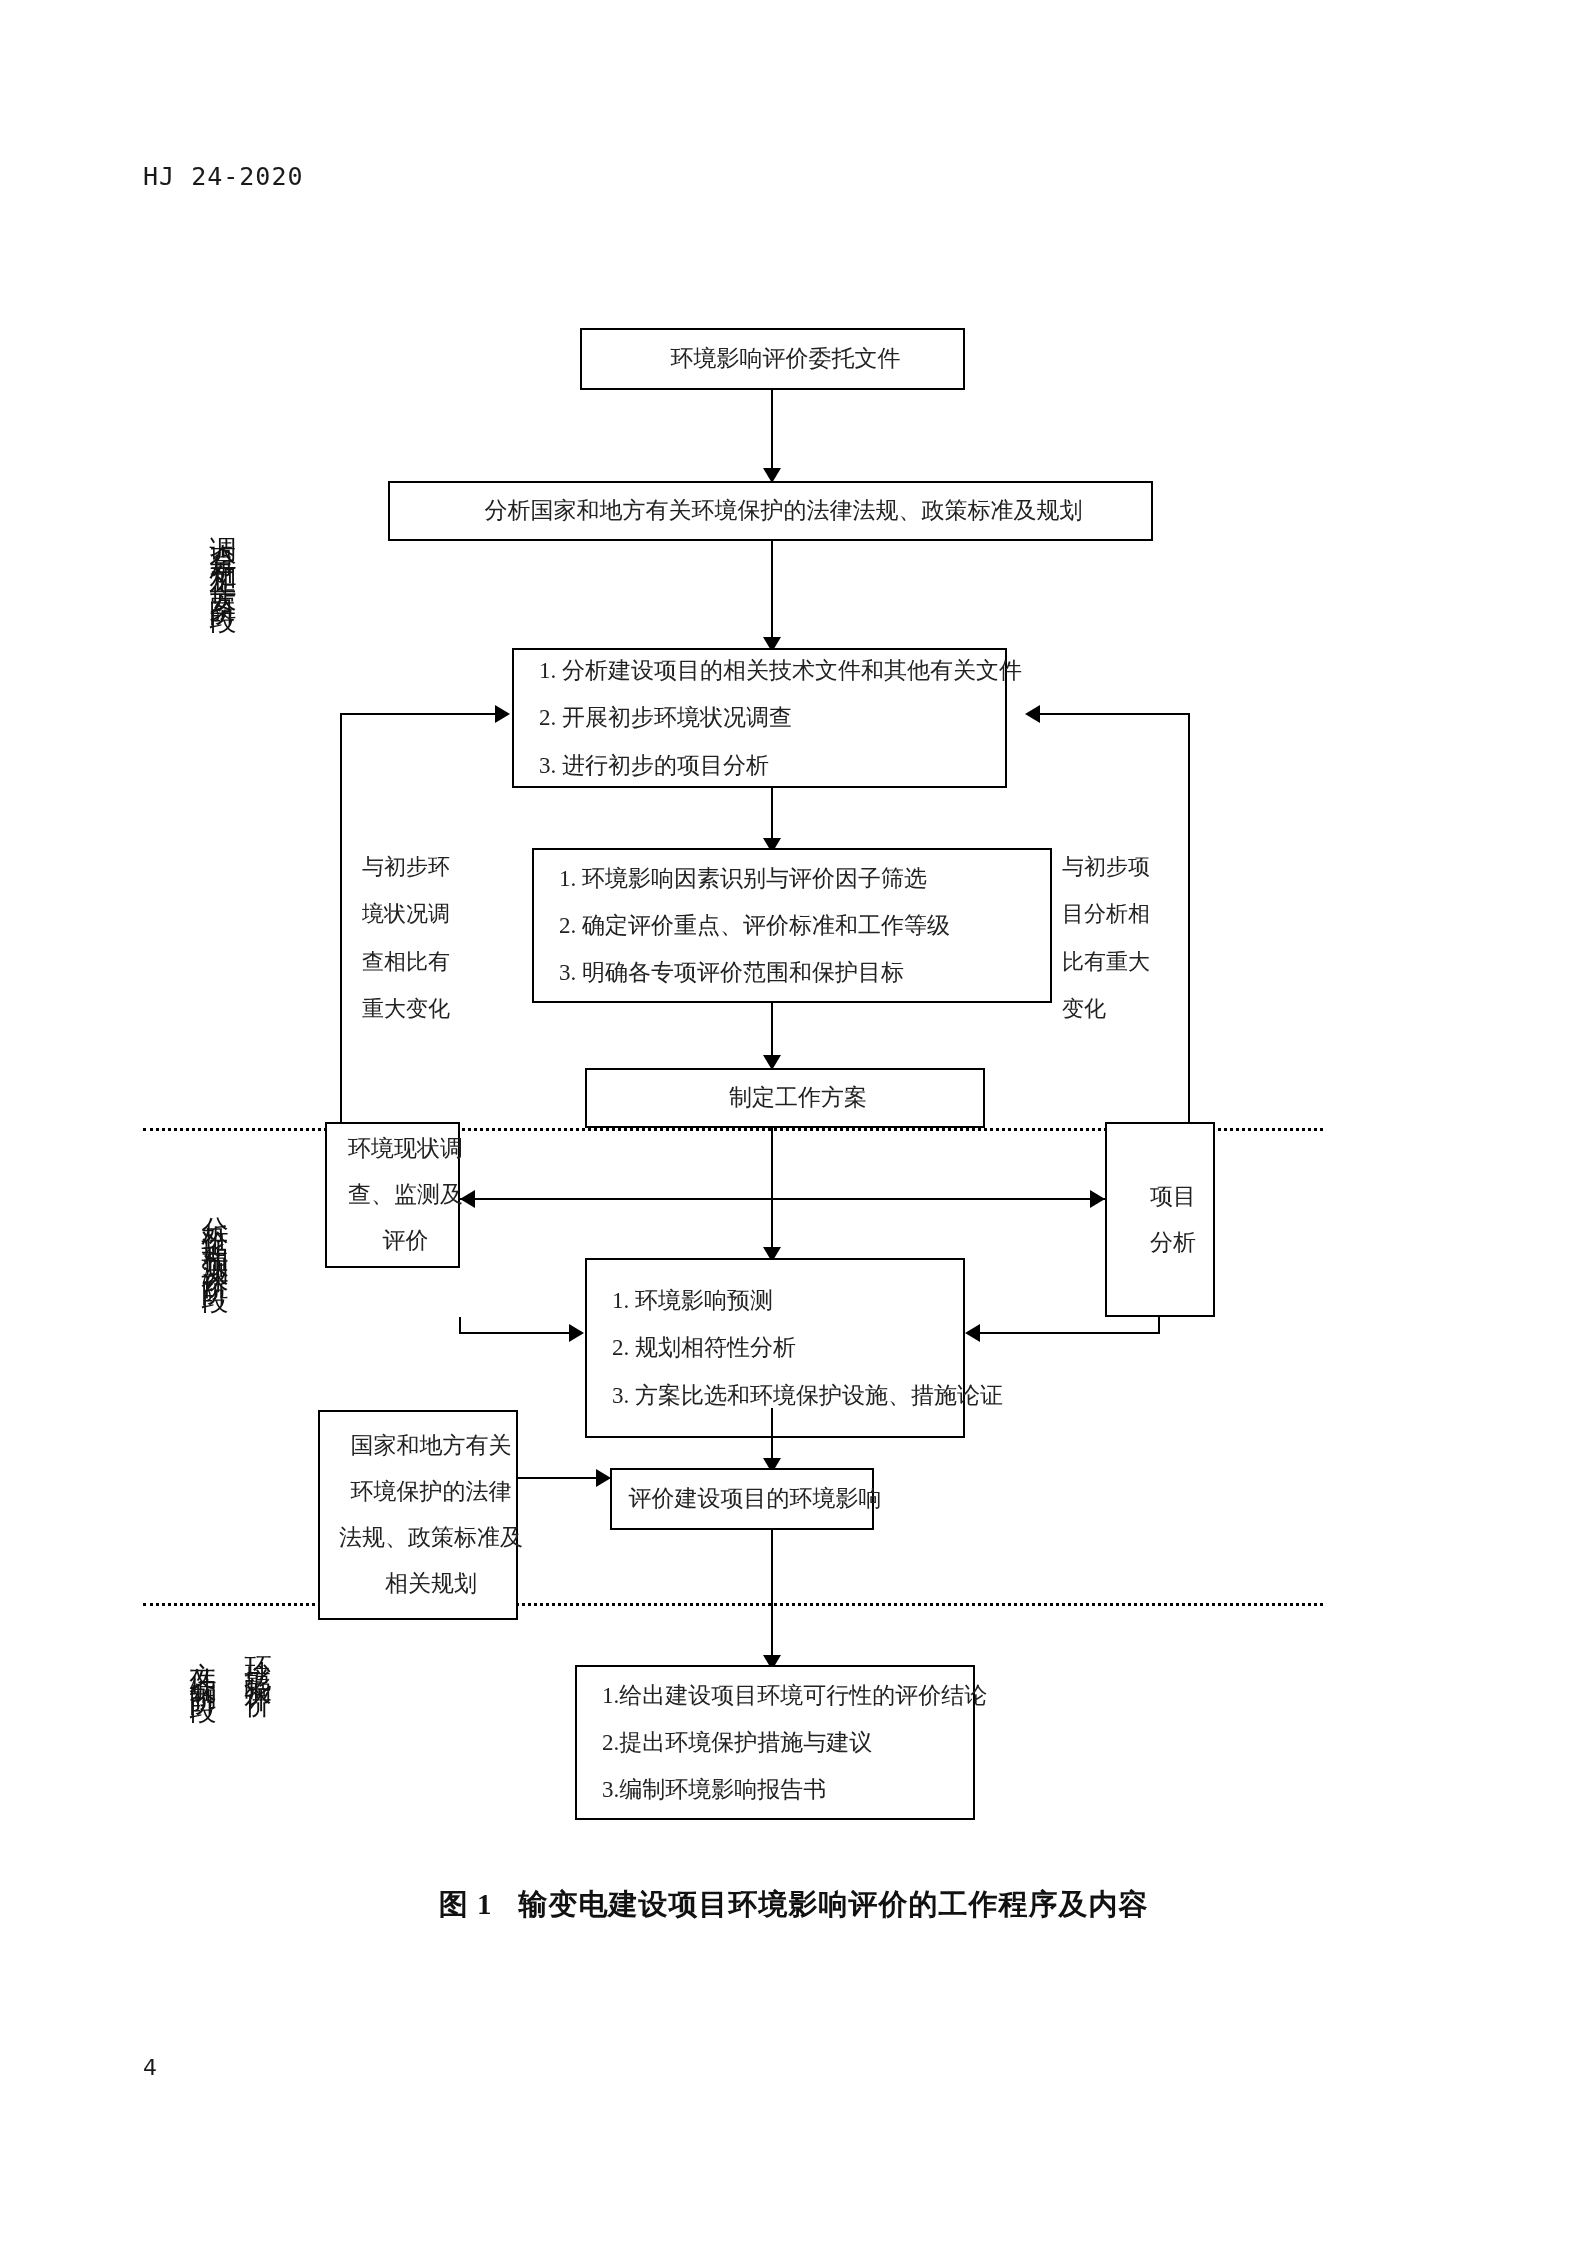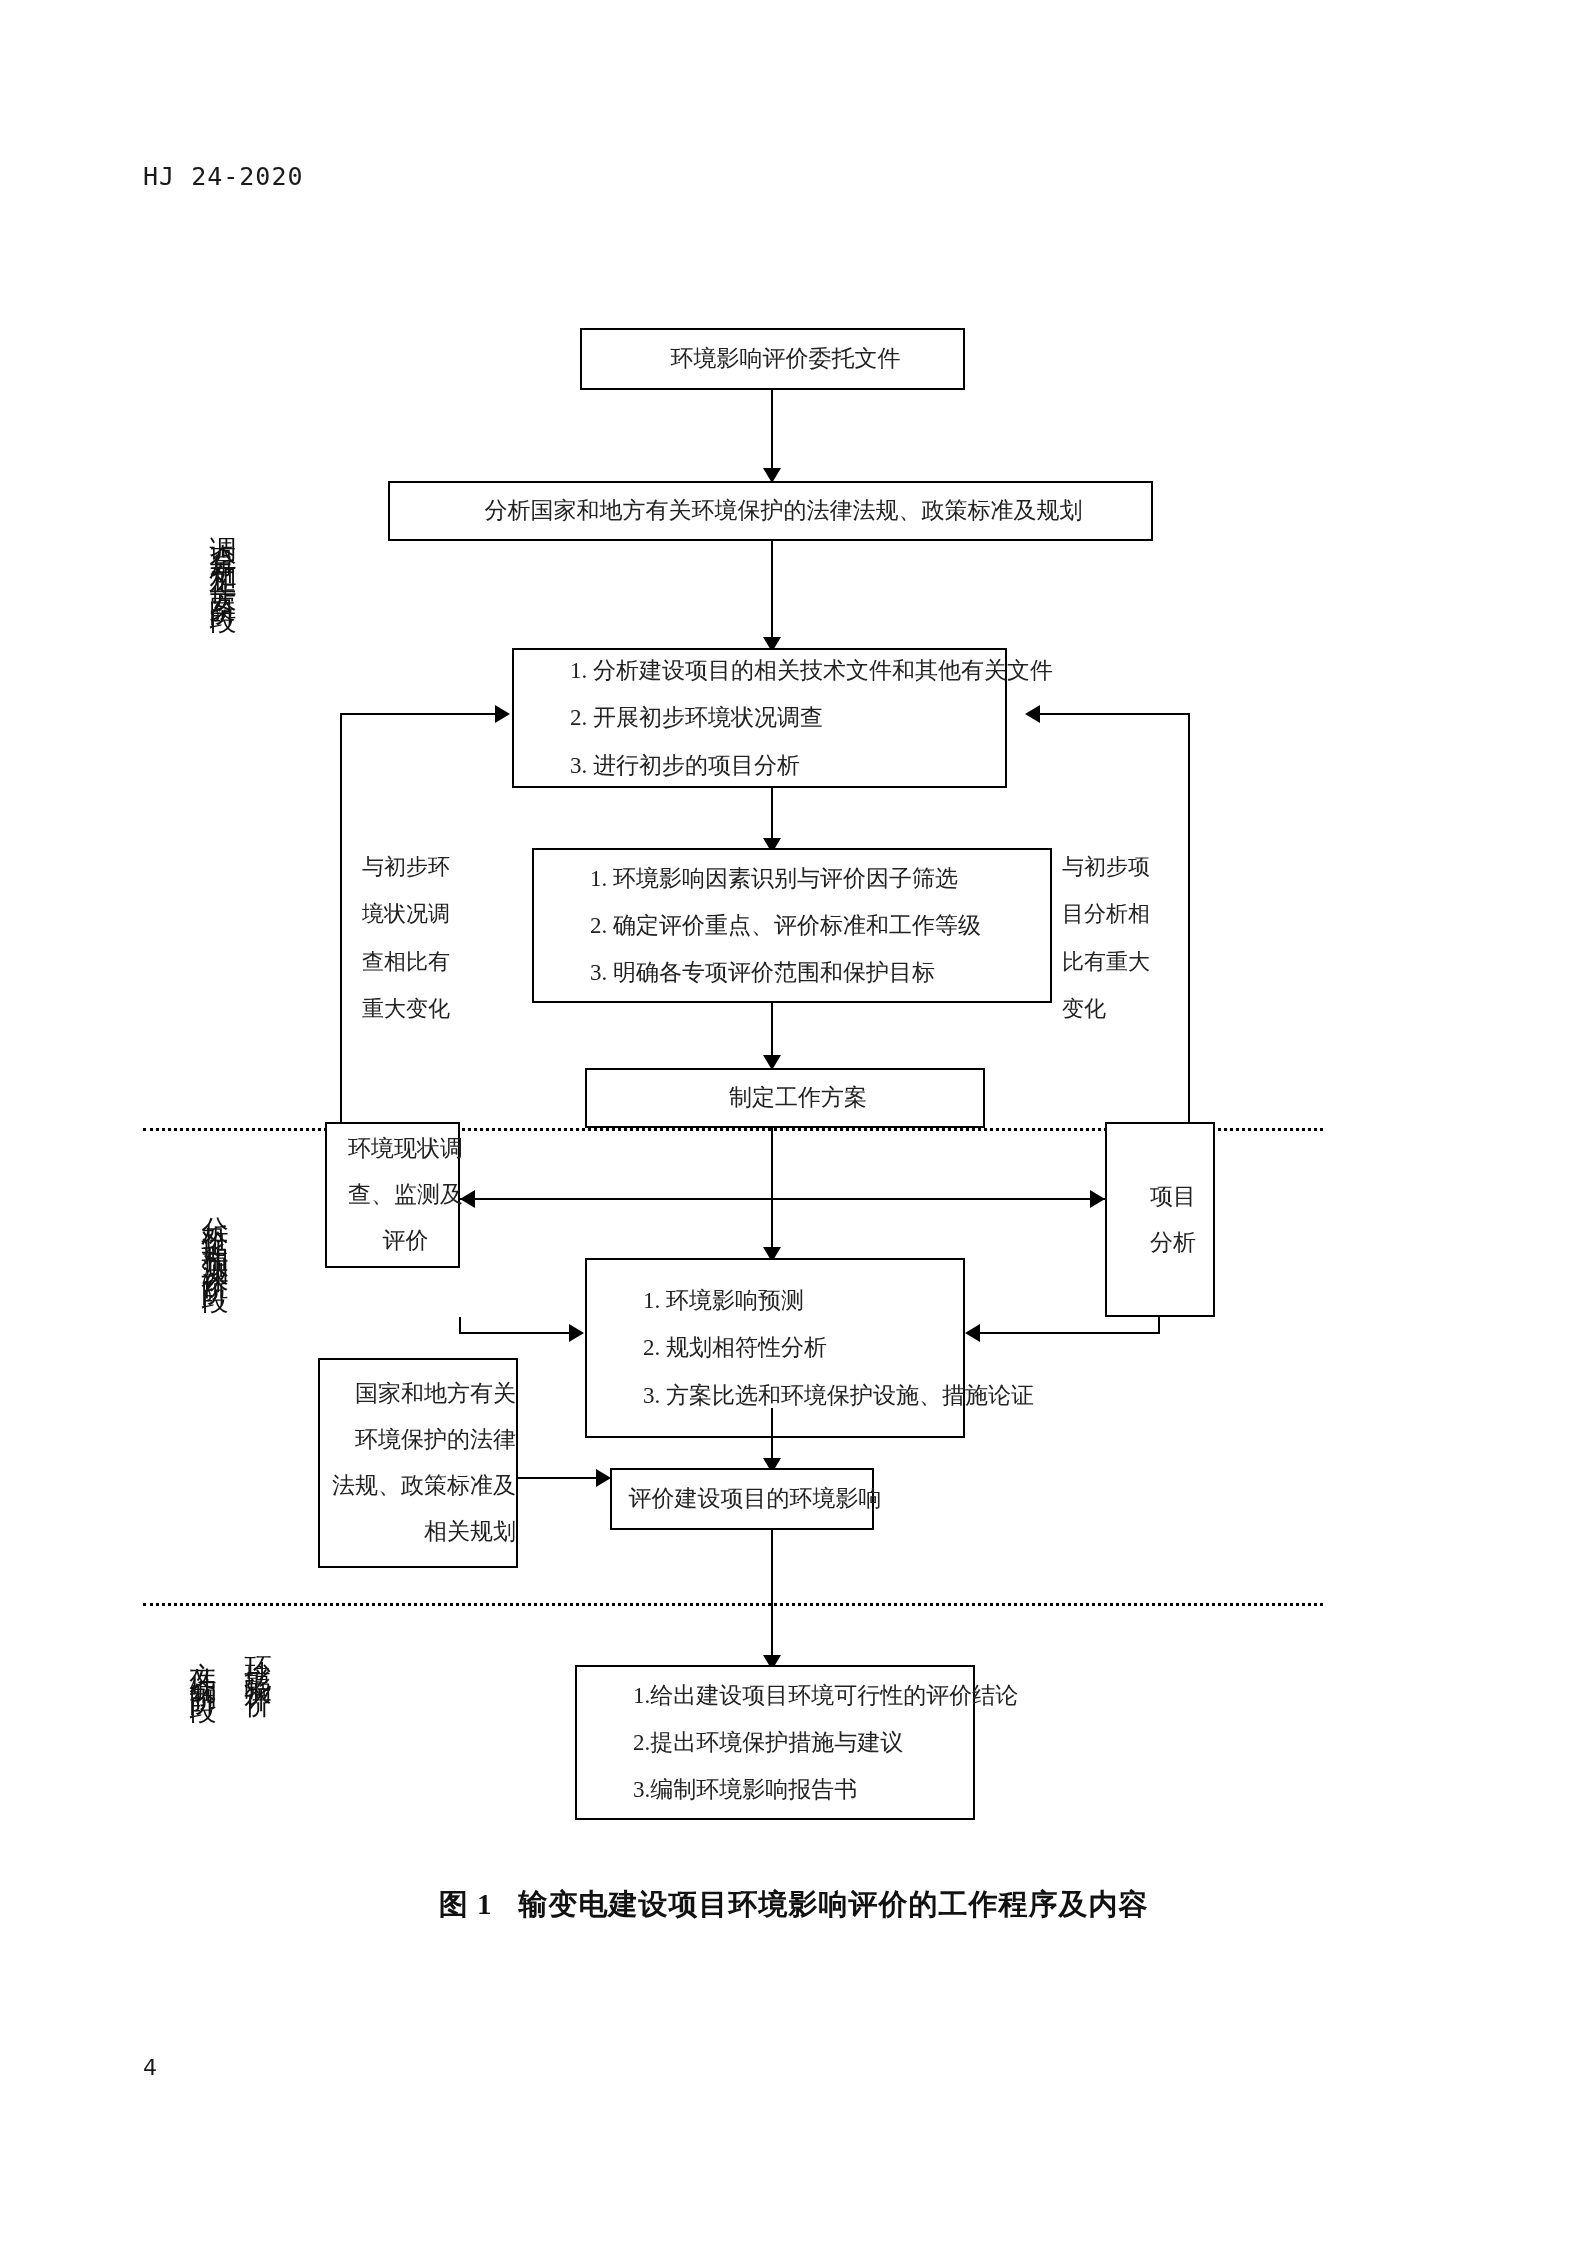--- a/index.html
+++ b/index.html
@@ -35,21 +35,21 @@
     background:#fff;
     box-sizing:border-box;
     display:flex;
     flex-direction:column;
     justify-content:center;
     color:#222;
     font-size:23px;
   }
   .box.center{align-items:center;text-align:center;padding-left:26px;}
   .box .ln{line-height:1.9;white-space:nowrap;}
-  .box.list{padding-left:56px;}
+  .box.list{padding-left:25px;}
   .box.list .ln{line-height:2.05;}
   .box.narrow .ln{line-height:2.0;white-space:nowrap;}
 
   
   .vlabel{
     position:absolute;
     writing-mode:vertical-rl;
     text-orientation:upright;
     font-size:27px;
     letter-spacing:7px;
@@ -177,21 +177,21 @@
   <div class="ln-h" style="left:459px;top:1332px;width:112px;"></div>
   <div class="arr arr-r" style="left:569px;top:1324px;"></div>
 
   <div class="ln-v" style="left:1158px;top:1317px;height:16px;"></div>
   <div class="ln-h" style="left:980px;top:1332px;width:180px;"></div>
   <div class="arr arr-l" style="left:965px;top:1324px;"></div>
 
   <div class="ln-v" style="left:771px;top:1408px;height:60px;"></div>
   <div class="arr arr-d" style="left:763px;top:1458px;"></div>
 
-  <div class="box center narrow" style="left:318px;top:1358px;width:200px;height:210px;align-items:flex-end;">
+  <div class="box center narrow" style="left:318px;top:1410px;width:200px;height:210px;">
     <div class="ln">国家和地方有关</div>
     <div class="ln">环境保护的法律</div>
     <div class="ln">法规、政策标准及</div>
     <div class="ln">相关规划</div>
   </div>
   <div class="ln-h" style="left:518px;top:1477px;width:80px;"></div>
   <div class="arr arr-r" style="left:596px;top:1469px;"></div>
 
   <div class="box center" style="left:610px;top:1468px;width:264px;height:62px;">
     <div class="ln">评价建设项目的环境影响</div>

